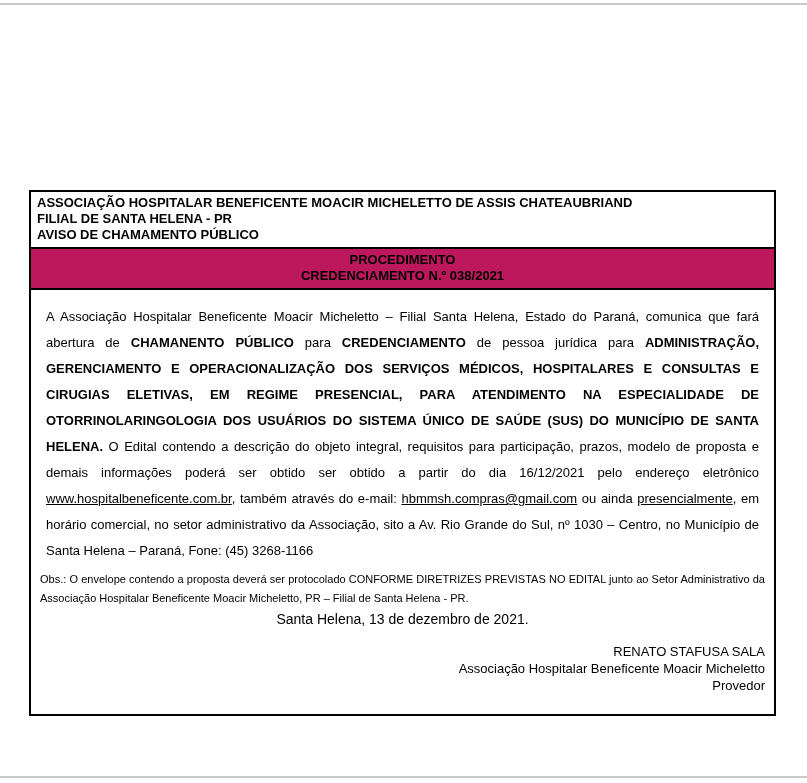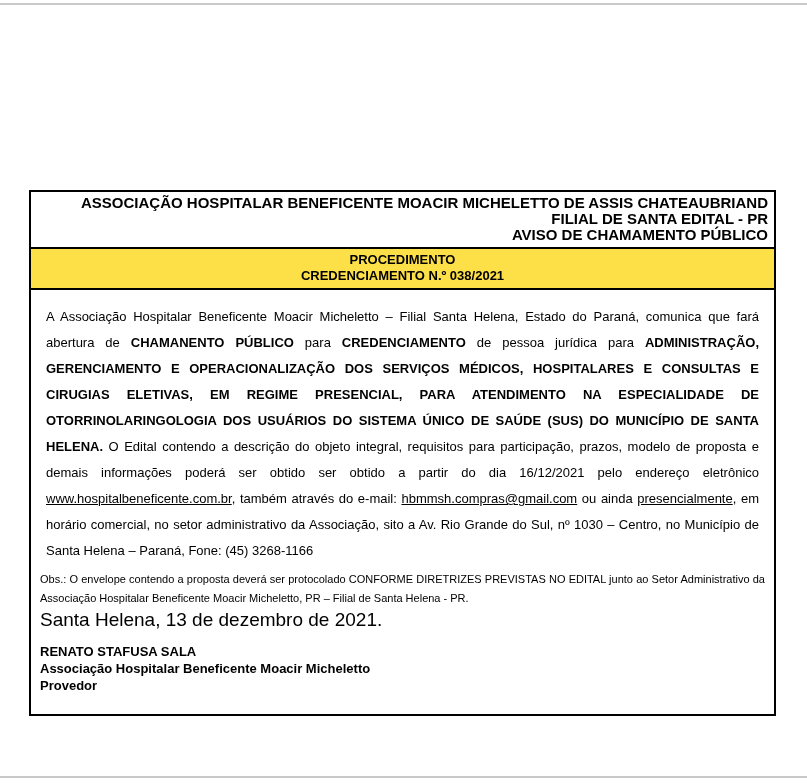--- a/index.html
+++ b/index.html
@@ -29,28 +29,28 @@
   .notice {
     position: absolute;
     left: 29px;
     top: 190px;
     width: 747px;
     box-sizing: border-box;
     border: 2px solid #000000;
     background: #ffffff;
   }
   .notice-header {
-    text-align: right;
+    text-align: left;
     font-weight: bold;
-    font-size: 15px;
+    font-size: 13px;
     line-height: 16px;
     padding: 3px 6px 4px 6px;
   }
   .notice-band {
-    background: #fde047;
+    background: #be185d;
     border-top: 2px solid #000000;
     border-bottom: 2px solid #000000;
     text-align: center;
     font-weight: bold;
     font-size: 13px;
     line-height: 16px;
     padding: 3px 6px 4px 6px;
   }
   .notice-body {
     padding: 8px 9px 6px 9px;
@@ -63,47 +63,46 @@
   }
   .main-paragraph span.b { font-weight: bold; }
   .main-paragraph span.u { text-decoration: underline; }
   .obs-paragraph {
     font-size: 11px;
     line-height: 19px;
     text-align: justify;
     margin: 6px 0 0 0;
   }
   .dateline {
-    font-size: 19px;
+    font-size: 14px;
     line-height: 19px;
-    text-align: left;
+    text-align: center;
     margin: 2px 0 0 0;
   }
   .signature {
-    text-align: left;
+    text-align: right;
     font-size: 13px;
     line-height: 17px;
     margin-top: 14px;
     margin-bottom: 14px;
-    font-weight: bold;
   }
 </style>
 </head>
 <body>
 
 <div class="page">
 
   <div class="page-rule top"></div>
   <div class="page-rule bottom"></div>
 
   <div class="notice">
 
     <div class="notice-header">
       <div>ASSOCIAÇÃO HOSPITALAR BENEFICENTE MOACIR MICHELETTO DE ASSIS CHATEAUBRIAND</div>
-      <div>FILIAL DE SANTA EDITAL - PR</div>
+      <div>FILIAL DE SANTA HELENA - PR</div>
       <div>AVISO DE CHAMAMENTO PÚBLICO</div>
     </div>
 
     <div class="notice-band">
       <div>PROCEDIMENTO</div>
       <div>CREDENCIAMENTO N.º 038/2021</div>
     </div>
 
     <div class="notice-body">
       <p class="main-paragraph"><span>A Associação Hospitalar Beneficente Moacir Micheletto – Filial Santa Helena, Estado do Paraná, comunica que fará abertura de </span><span class="b">CHAMANENTO PÚBLICO</span><span> para </span><span class="b">CREDENCIAMENTO</span><span> de pessoa jurídica para </span><span class="b">ADMINISTRAÇÃO, GERENCIAMENTO E OPERACIONALIZAÇÃO DOS SERVIÇOS MÉDICOS, HOSPITALARES E CONSULTAS E CIRUGIAS ELETIVAS, EM REGIME PRESENCIAL, PARA ATENDIMENTO NA ESPECIALIDADE DE OTORRINOLARINGOLOGIA DOS USUÁRIOS DO SISTEMA ÚNICO DE SAÚDE (SUS) DO MUNICÍPIO  DE SANTA  HELENA.</span><span> O Edital contendo a descrição do objeto integral, requisitos para participação, prazos, modelo de proposta e demais informações poderá ser obtido  ser obtido a partir do dia 16/12/2021 pelo endereço eletrônico </span><span class="u">www.hospitalbeneficente.com.br</span><span>, também através do e-mail: </span><span class="u">hbmmsh.compras@gmail.com</span><span> ou ainda </span><span class="u">presencialmente</span><span>, em horário comercial, no setor administrativo da Associação, sito a Av. Rio Grande do Sul, nº 1030 – Centro, no Município de Santa Helena – Paraná, Fone: (45) 3268-1166</span></p>

